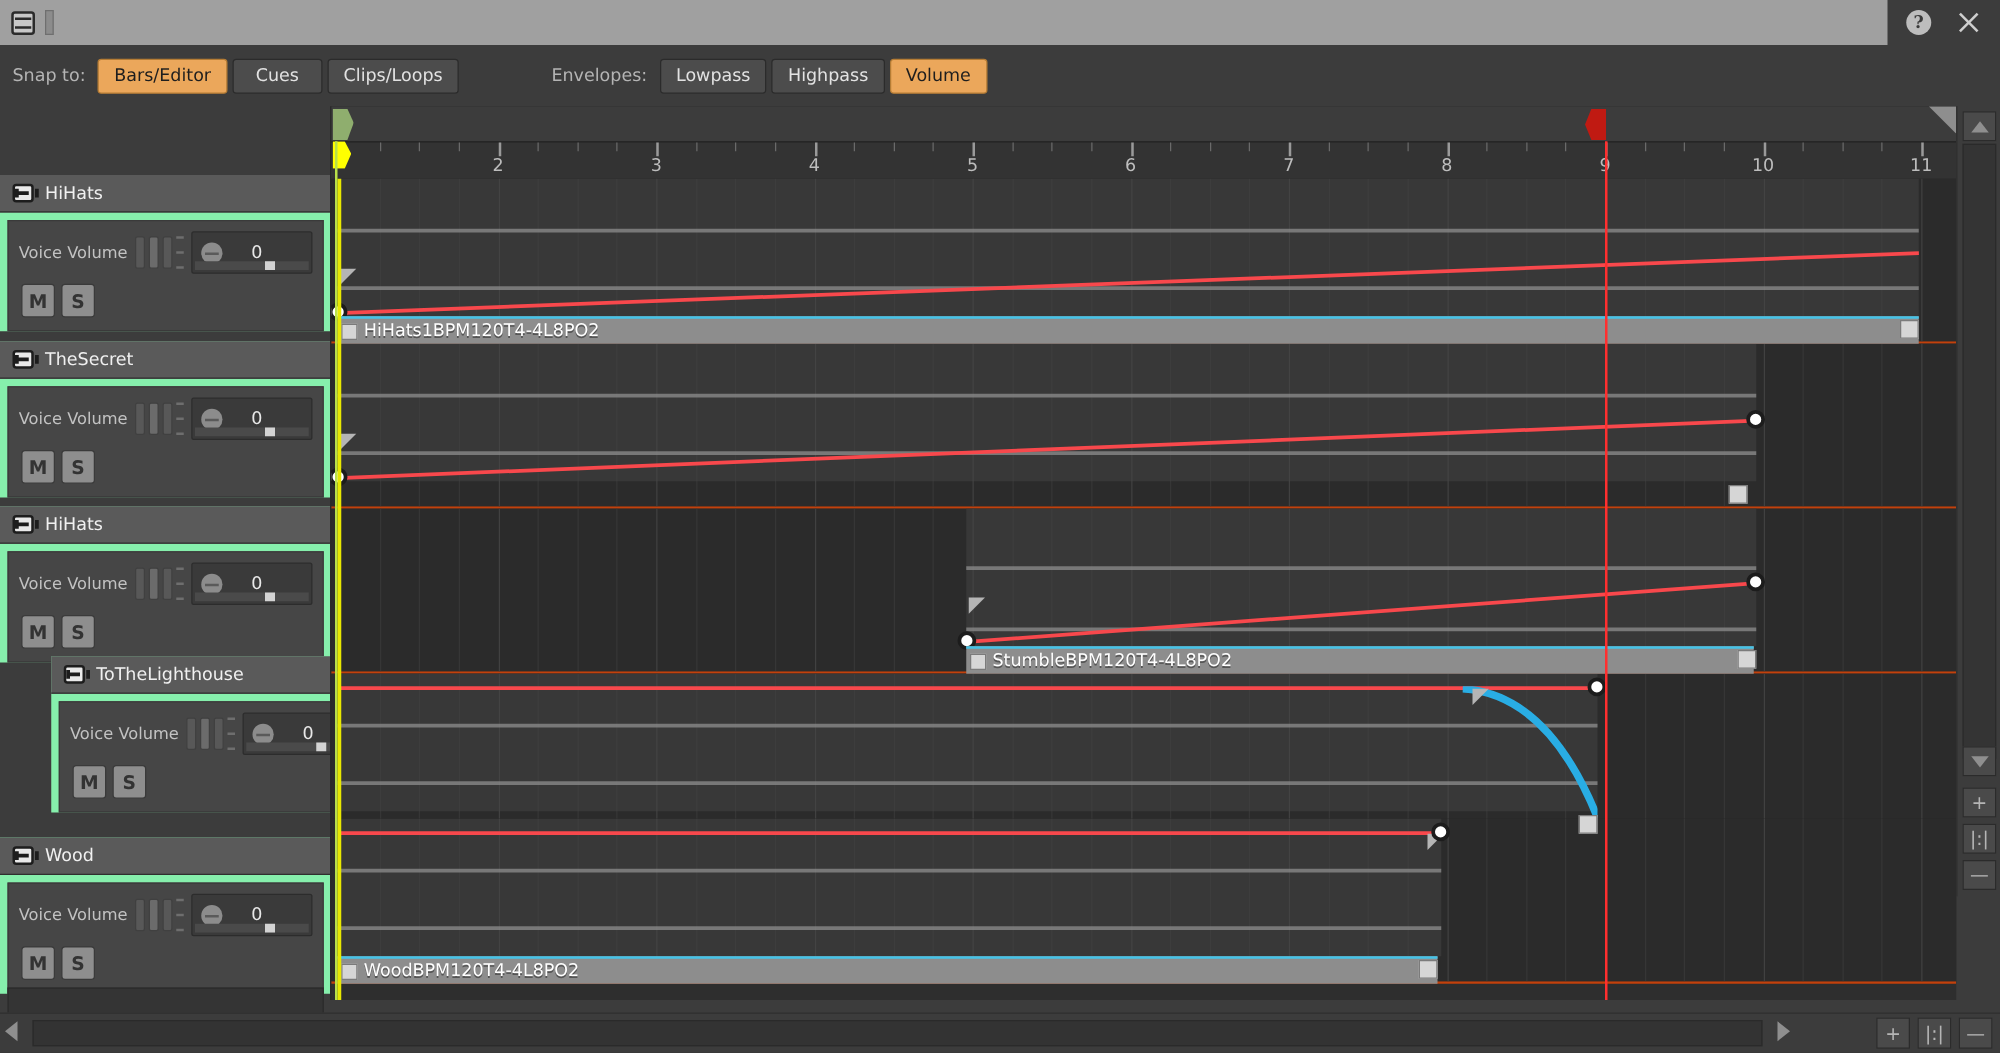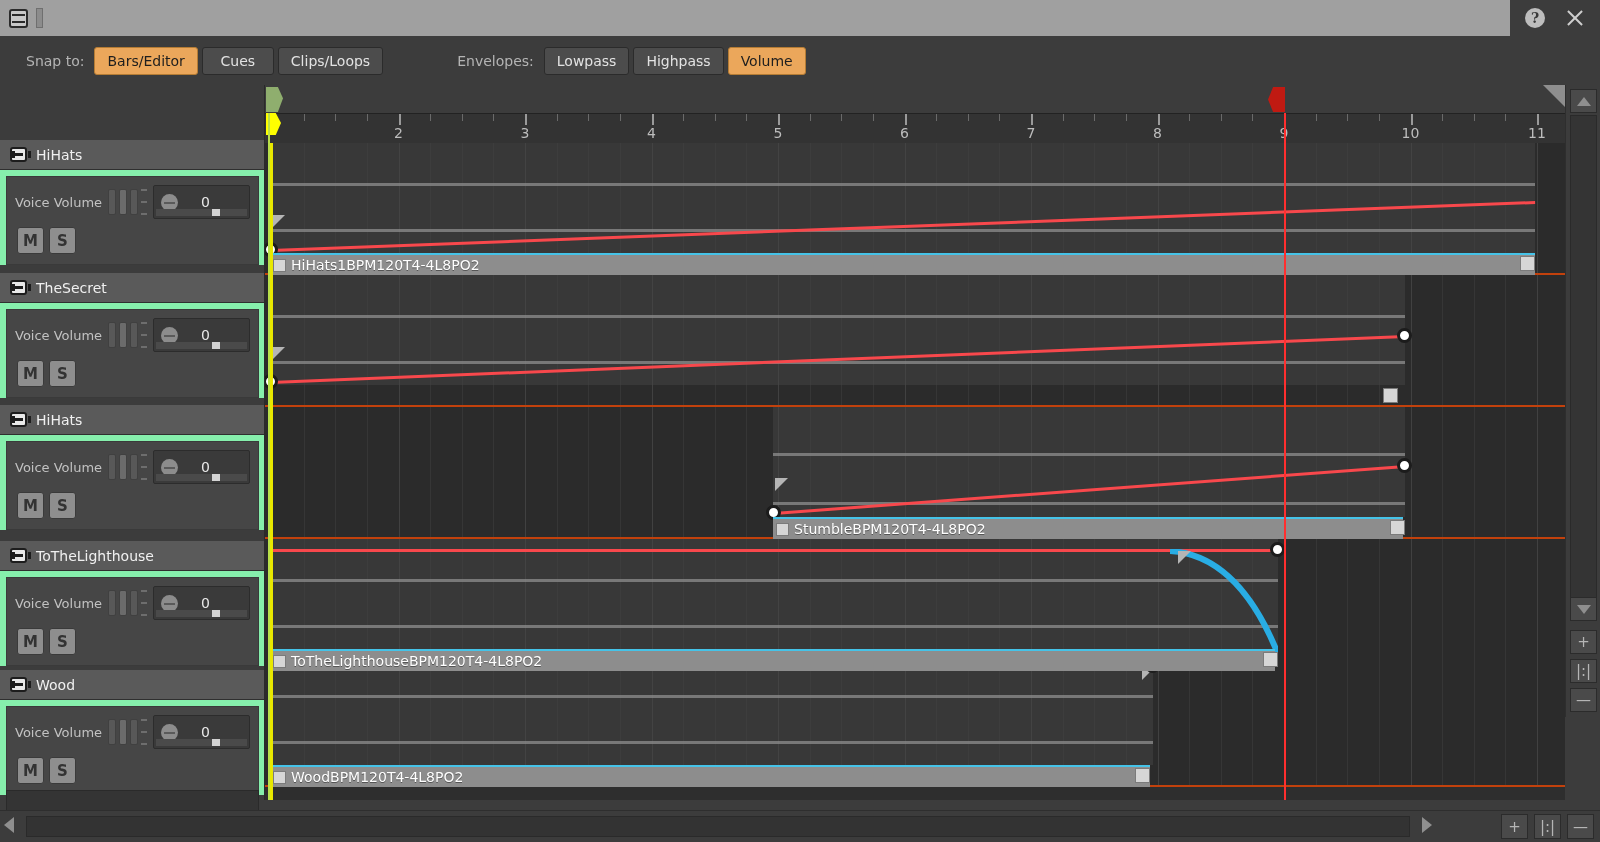--- a/index.html
+++ b/index.html
@@ -43,21 +43,21 @@
   .close-x{ position:relative; width:20px; height:20px; }
   .close-x:before,.close-x:after{
     content:""; position:absolute; left:0; top:9px; width:20px; height:2px; background:#cfcfcf;
   }
   .close-x:before{ transform:rotate(45deg); }
   .close-x:after{ transform:rotate(-45deg); }
 
   
   .toolbar{
     position:absolute; left:0; top:36px; width:1600px; height:49px;
-    background:#3c3c3c; display:flex; align-items:center;padding-left:16px;
+    background:#3c3c3c; display:flex; align-items:center;
   }
   .tb-label{ font-size:14px; color:#b4b4b4; margin-left:10px; margin-right:10px; }
   .seg{ display:flex; }
   .sbtn{
     height:28px; min-width:72px; padding:0 12px;
     background:#4c4c4c; border:1px solid #2b2b2b; border-radius:3px;
     color:#e2e2e2; font-size:14px; display:flex; align-items:center; justify-content:center;
     margin-right:4px; cursor:pointer; white-space:nowrap;
   }
   .sbtn.active{ background:#eba75b; color:#1e1e1e; border-color:#b57c34; }
@@ -339,21 +339,21 @@
                 <i></i>
               </div>
             </div>
           </div>
           <div class="ms-row">
             <div class="msbtn">M</div>
             <div class="msbtn">S</div>
           </div>
         </div>
       </div>
-      <div class="trk-head" style="top: 456px;">
+      <div class="trk-head" style="top: 440px; margin-left: 41px;">
         <div class="trk-title">
           <div class="trk-ico"></div>
           <div class="trk-name">ToTheLighthouse</div>
         </div>
         <div class="trk-body">
           <div class="row-vol">
             <div class="vol-lbl">Voice Volume</div>
             <div class="fader-grp">
               <div class="fbar a"></div>
               <div class="fbar b"></div>
@@ -685,24 +685,20 @@
           <div class="gridv" style="left:1240.375px;opacity:0.45;"></div>
           <div class="gridv" style="left:1272px;opacity:0.85;"></div>
           <div class="wave" style="left:5px;width:1008px;top:40px;"></div>
           <div class="wave" style="left:5px;width:1008px;top:86px;"></div>
           <div class="envflat" style="left:6px;top:10px;width:1007px;"></div>
           <div class="envtri" style="left:913px;top:12px;"></div>
           <div class="envdot" style="left:1005px;top:3px;"></div>
           <svg class="bluecurve" width="108" height="108" style="left:905px;top:10px;">
             <path d="M 0 2 Q 68 6 108 105" stroke="#29ade4" stroke-width="6" fill="none"></path>
           </svg>
-          <div class="cliplabel" style="left:5px;width:1005px;top:110px;">
-            <div class="cl-handle"></div>
-            <div class="cl-text">ToTheLighthouseBPM120T4-4L8PO2</div>
-          </div>
           <div class="cl-endhandle" style="left:998px;top:113px;"></div>
         </div>
         <div class="track" style="top: 512px; height: 132px;">
           <div class="tbg"></div>
           <div class="clipbg" style="left:5px;width:883px;height:110px;"></div>
           <div class="gridv" style="left:7px;opacity:0.85;"></div>
           <div class="gridv" style="left:38.625px;opacity:0.45;"></div>
           <div class="gridv" style="left:70.25px;opacity:0.45;"></div>
           <div class="gridv" style="left:101.875px;opacity:0.45;"></div>
           <div class="gridv" style="left:133.5px;opacity:0.85;"></div>

